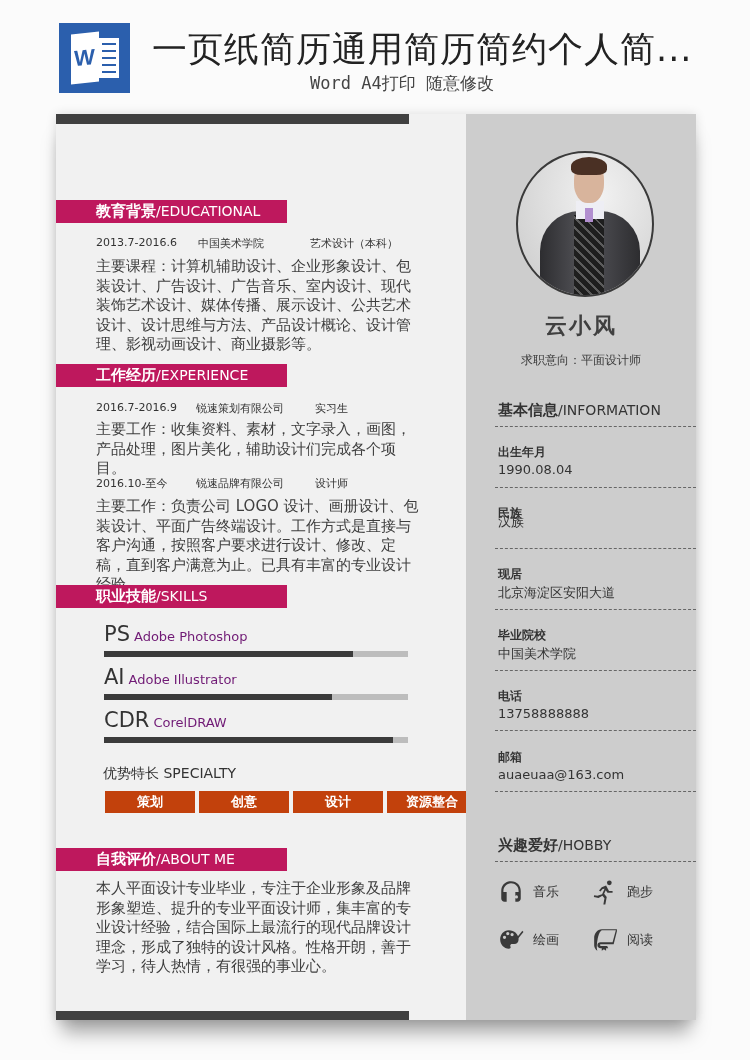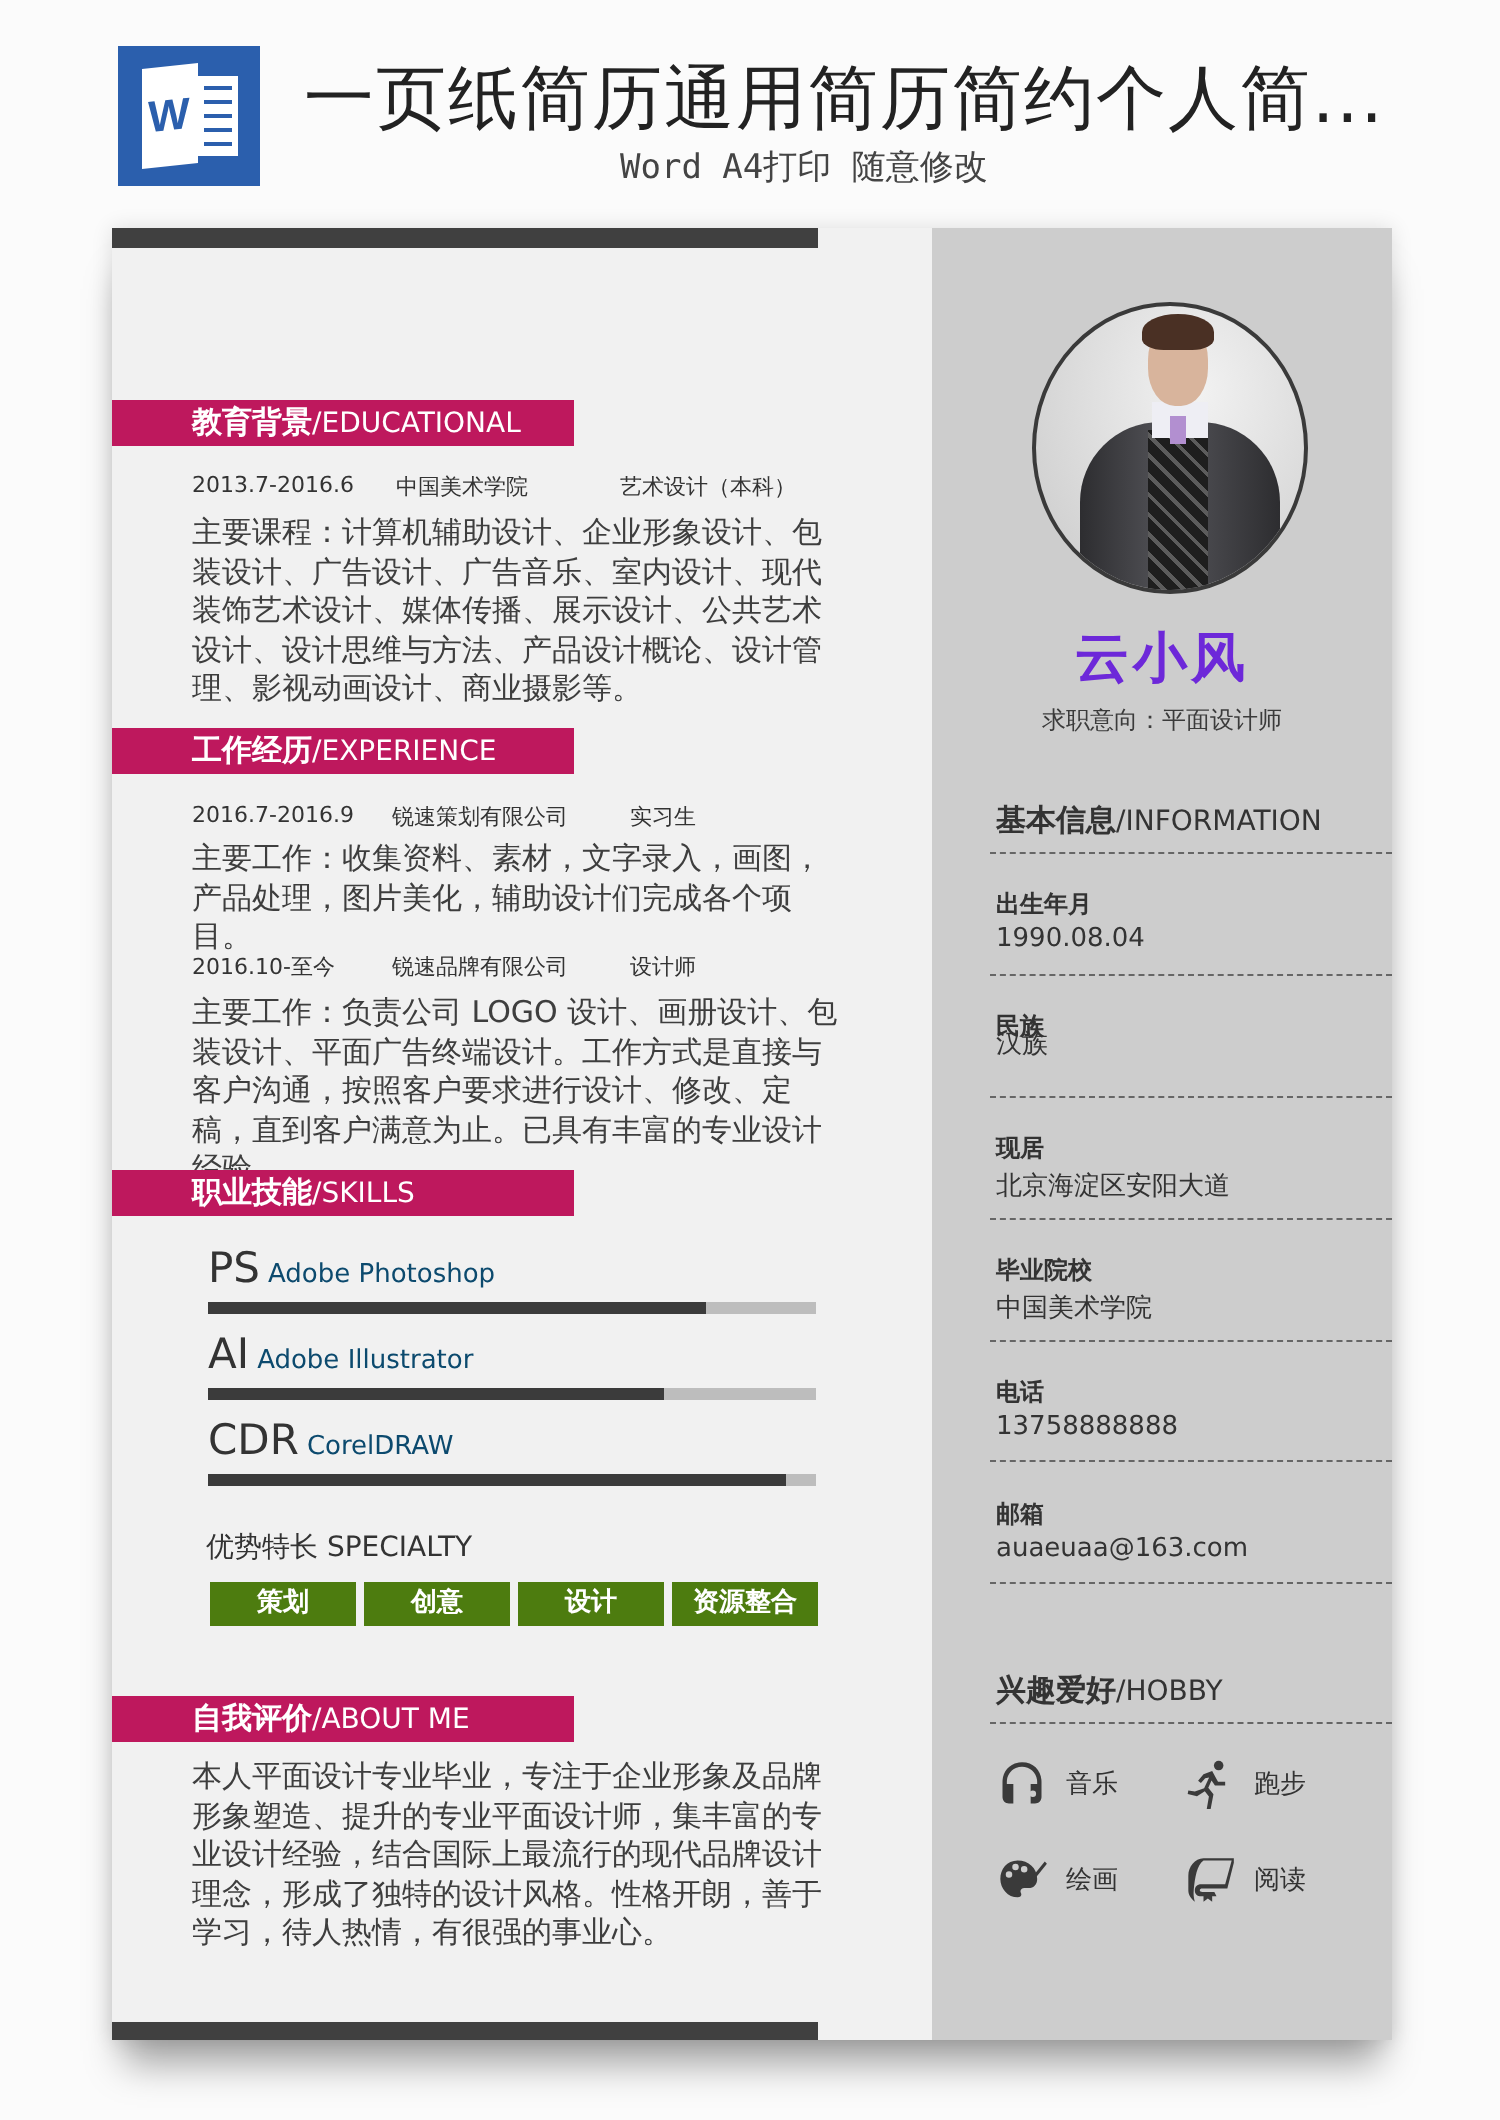--- a/index.html
+++ b/index.html
@@ -24,38 +24,38 @@
   .sec-head { position: absolute; left: 0; width: 231px; height: 23px; background: #be185d; color: #fff; font-size: 14px; line-height: 23px; padding-left: 40px; white-space: nowrap; }
   .sec-head b { font-weight: bold; font-size: 15px; }
 
   .txt { position: absolute; left: 40px; font-size: 15px; color: #3e3e3e; line-height: 19.5px; width: 325px; }
   .row3 { position: absolute; left: 40px; font-size: 11px; color: #333; white-space: nowrap; }
   .row3 span { position: absolute; top: 0; }
 
   
   .skill { position: absolute; left: 48px; width: 305px; }
   .skill .abbr { font-size: 21px; color: #333; font-family: "DejaVu Sans", sans-serif; }
-  .skill .full { font-size: 13px; color: #0c4a6e; margin-left: 4px; margin-top: 20px; }
+  .skill .full { font-size: 13px; color: #701a75; margin-left: 4px; margin-top: 20px; }
   .skill .track { position: absolute; left: 0; top: 29px; width: 304px; height: 6px; background: #bdbdbd; }
   .skill .fill { height: 6px; background: #3b3b3b; }
 
   .spec-title { position: absolute; left: 47px; top: 651px; font-size: 14px; color: #333; }
   .tags { position: absolute; left: 49px; top: 677px; display: flex; gap: 4px; }
-  .tag { width: 73px; height: 22px; background: #4d7c0f; color: #fff; font-size: 13px; font-weight: bold; text-align: center; line-height: 22px; }
+  .tag { width: 90px; height: 22px; background: #c2410c; color: #fff; font-size: 13px; font-weight: bold; text-align: center; line-height: 22px; }
 
   
   .avatar { position: absolute; left: 50px; top: 37px; width: 138px; height: 146px; border-radius: 50%; border: 2px solid #3a3a3a; overflow: hidden; background: radial-gradient(ellipse at 60% 30%, #f2f2f2, #c9c9c9); }
   .avatar .head { position: absolute; left: 56px; top: 8px; width: 30px; height: 42px; border-radius: 45%; background: #d8b49c; }
   .avatar .hair { position: absolute; left: 53px; top: 4px; width: 36px; height: 18px; border-radius: 50% 50% 30% 30%; background: #4a3024; }
   .avatar .collar { position: absolute; left: 58px; top: 48px; width: 28px; height: 18px; background: #eeeef4; }
   .avatar .suit { position: absolute; left: 22px; top: 58px; width: 100px; height: 100px; border-radius: 40% 40% 0 0; background: linear-gradient(90deg, #2d2d30, #55555a 45%, #2d2d30); }
   .avatar .vest { position: absolute; left: 56px; top: 62px; width: 30px; height: 90px; background: repeating-linear-gradient(45deg, #1e1e1e 0 5px, #5c5c5c 5px 7px); }
   .avatar .tie { position: absolute; left: 67px; top: 55px; width: 8px; height: 14px; background: #b28fd0; }
 
-  .name { position: absolute; left: 0; width: 230px; top: 197px; text-align: center; font-size: 27px; font-weight: bold; color: #6d28d9; letter-spacing: 2px; }
+  .name { position: absolute; left: 0; width: 230px; top: 197px; text-align: center; font-size: 22px; font-weight: bold; color: #404040; letter-spacing: 2px; }
   .intent { position: absolute; left: 0; width: 230px; top: 238px; text-align: center; font-size: 12px; color: #3b3b3b; }
 
   .rhead { position: absolute; left: 32px; font-size: 14px; color: #333; white-space: nowrap; }
   .rhead b { font-size: 15px; }
   .dash { position: absolute; left: 29px; width: 201px; border-top: 1px dashed #666; }
   .info-label { position: absolute; left: 32px; font-size: 12px; font-weight: bold; color: #333; }
   .info-value { position: absolute; left: 32px; font-size: 13px; color: #333; white-space: nowrap; }
 
   .hobby { position: absolute; display: flex; align-items: center; gap: 9px; font-size: 13px; color: #333; }
   .hobby svg { width: 26px; height: 26px; fill: #3a3a3a; }

